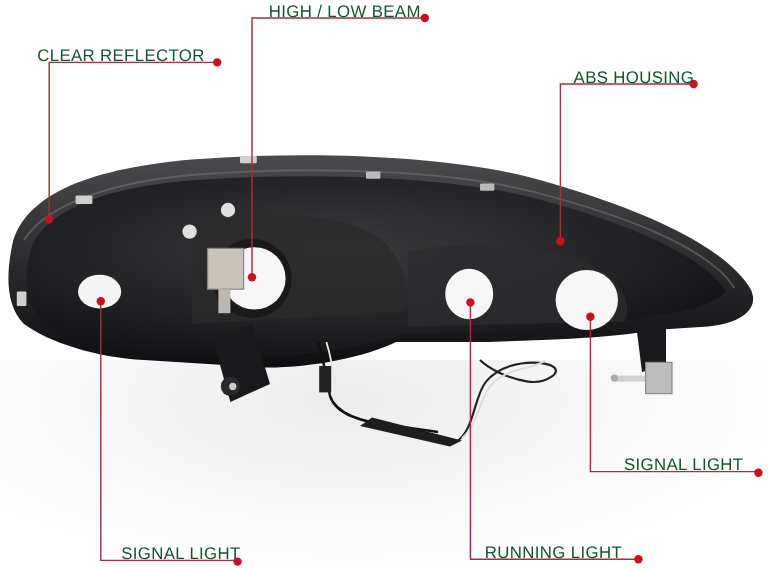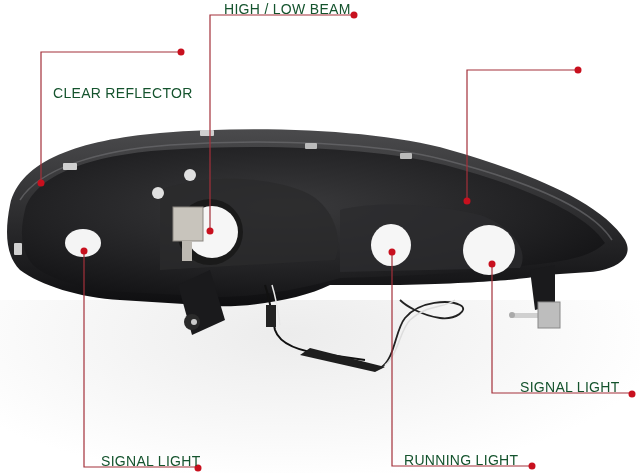--- a/index.html
+++ b/index.html
@@ -105,18 +105,19 @@
       <circle cx="467" cy="201" r="3.5"></circle>
       <circle cx="632" cy="394" r="3.5"></circle>
       <circle cx="492" cy="264" r="3.5"></circle>
       <circle cx="532" cy="466" r="3.5"></circle>
       <circle cx="392" cy="252" r="3.5"></circle>
       <circle cx="198" cy="468" r="3.5"></circle>
       <circle cx="84" cy="251" r="3.5"></circle>
     </g>
   </svg>
 
-  <div class="label" style="left:53px; top:39px;margin-top:47px;">CLEAR REFLECTOR</div>
+  <div class="label" style="left:31px; top:39px;">CLEAR REFLECTOR</div>
   <div class="label" style="left:224px; top:2px;">HIGH / LOW BEAM</div>
+  <div class="label" style="left:478px; top:57px;">ABS HOUSING</div>
   <div class="label" style="left:520px; top:380px;">SIGNAL LIGHT</div>
   <div class="label" style="left:404px; top:453px;">RUNNING LIGHT</div>
   <div class="label" style="left:101px; top:454px;">SIGNAL LIGHT</div>
 </div>
 
 </body></html>

